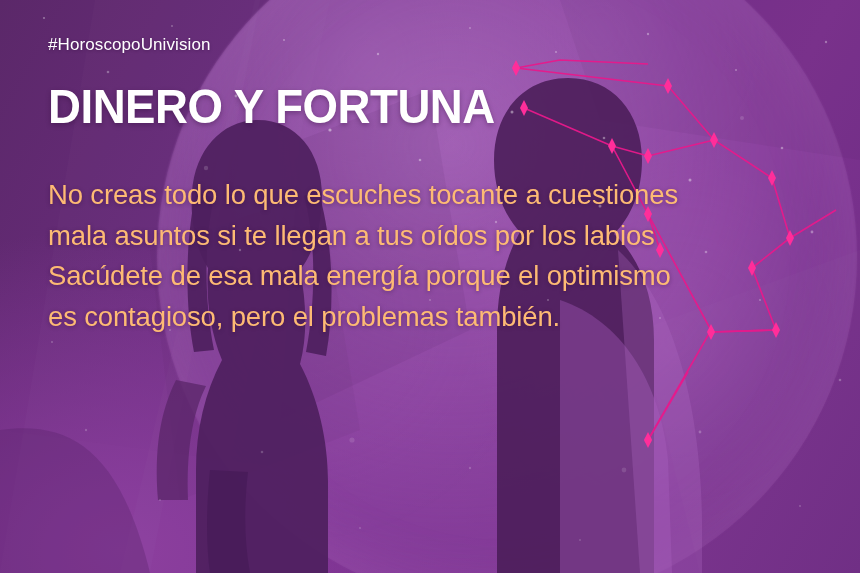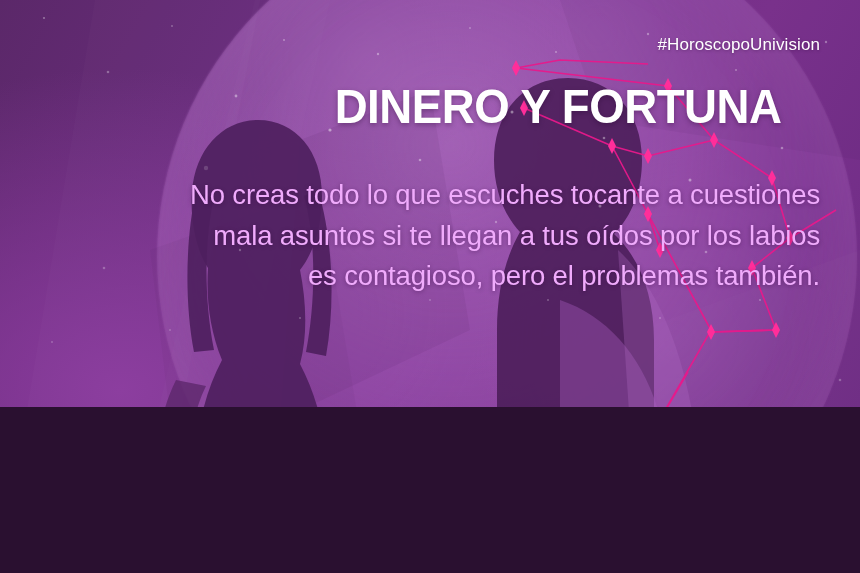--- a/index.html
+++ b/index.html
@@ -6,25 +6,24 @@
   html, body {
     margin: 0;
     padding: 0;
     background: #2a1030;
   }
   * { box-sizing: border-box; }
 
   .card {
     position: relative;
     width: 860px;
-    height: 407px;
+    height: 573px;
     overflow: hidden;
     font-family: "Liberation Sans", sans-serif;
     background: #6d2b80;
-    text-align: right;
   }
 
   
   .bg-base {
     position: absolute;
     inset: 0;
     background:
       radial-gradient(ellipse 680px 520px at 14% 96%, #8a3b9d 0%, rgba(138,59,157,0) 62%),
       linear-gradient(118deg, #5b2869 0%, #6a2c7e 30%, #77308c 55%, #7d3390 72%, #6e2c84 100%);
   }
@@ -109,21 +108,21 @@
     line-height: 1;
     white-space: nowrap;
     transform: scaleX(0.95);
     transform-origin: left center;
     text-shadow: 0 2px 6px rgba(40,10,50,0.35);
   }
 
   .body-text {
     margin: 0;
     padding-top: 44px;
-    color: #f0abfc;
+    color: #fdba74;
     font-size: 27.5px;
     font-weight: 400;
     line-height: 40.5px;
     letter-spacing: -0.15px;
     max-width: 790px;
     text-shadow: 0 1px 4px rgba(45,12,55,0.40);
   }
   .body-text .ln { display: block; white-space: nowrap; }
 </style>
 </head>
@@ -269,17 +268,18 @@
 
   <div class="content">
 
     <p class="hashtag">#HoroscopoUnivision</p>
 
     <h1 class="title">DINERO Y FORTUNA</h1>
 
     <div class="body-text">
       <span class="ln">No creas todo lo que escuches tocante a cuestiones</span>
       <span class="ln">mala asuntos si te llegan a tus oídos por los labios</span>
+      <span class="ln">Sacúdete de esa mala energía porque el optimismo</span>
       <span class="ln">es contagioso, pero el problemas también.</span>
     </div>
 
   </div>
 </div>
 
 </body></html>

